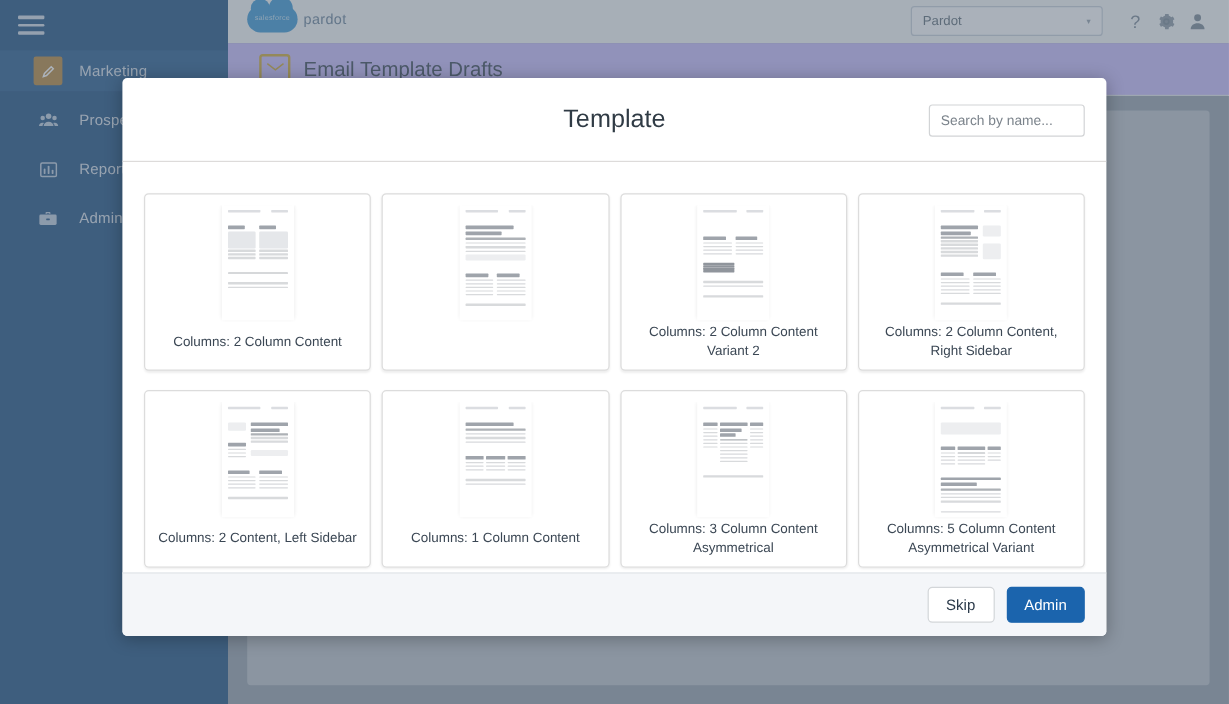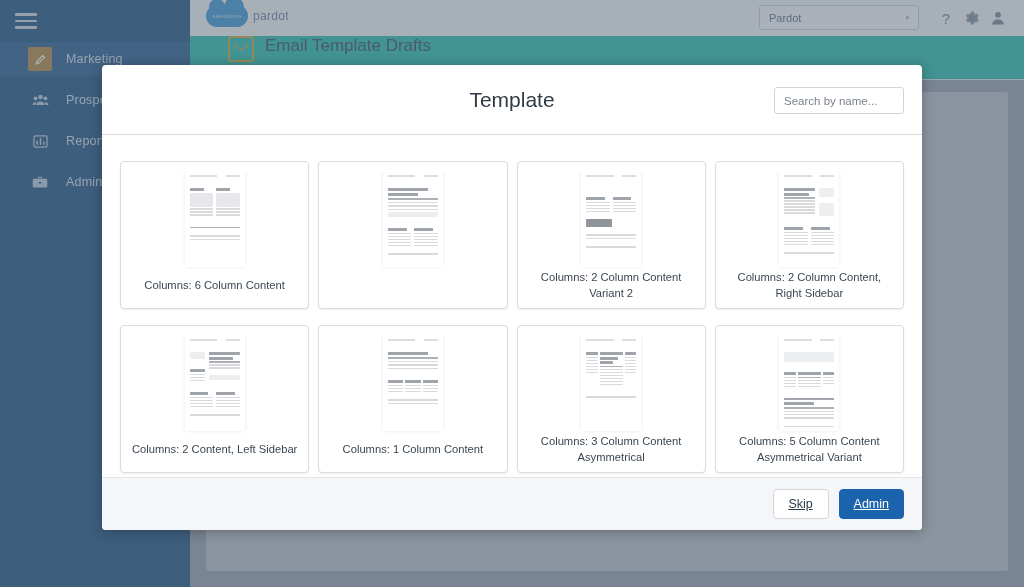--- a/index.html
+++ b/index.html
@@ -104,24 +104,24 @@
     display: flex; align-items: center; justify-content: center;
     color: #6f7e8d;
     filter: blur(.4px);
   }
   #icon-help { right: 68px; font-size: 15px; }
   #icon-setup { right: 42px; }
   #icon-user  { right: 16px; }
 
   #page-header {
     position: absolute; left: 190px; top: 36px; right: 0; height: 44px;
-    background: #14b8a6;
+    background: #c4b5fd;
     border-bottom: 1px solid #dfe4e9;
-    display: flex; align-items: flex-start; gap: 11px;
-    padding-left: 38px;
+    display: flex; align-items: center; gap: 11px;
+    padding-left: 26px;
     filter: blur(.5px);
     z-index: 1;
   }
   #page-header .pg-icon {
     width: 26px; height: 26px;
     border: 2px solid #c9a227; border-radius: 3px;
     display: flex; align-items: center; justify-content: center;
     color: #c9a227; font-size: 13px;
   }
   #page-header .pg-title { font-size: 17px; color: #2b3a4a; }
@@ -244,21 +244,20 @@
     padding-right: 18px;
   }
   .btn {
     height: 30px; min-width: 56px;
     border-radius: 4px;
     font-size: 12.5px;
     font-family: "Liberation Sans", sans-serif;
     display: flex; align-items: center; justify-content: center;
     padding: 0 14px;
     cursor: pointer;
-    text-decoration: underline;
   }
   .btn-neutral {
     background: #ffffff; border: 1px solid #d3d6d9; color: #2b3a4a;
   }
   .btn-brand {
     background: #1b64ad; border: 1px solid #1b64ad; color: #ffffff;
   }
 </style>
 </head>
 <body>
@@ -396,21 +395,21 @@
                   <div class="t-line"></div>
                 </div>
             </div>
             <div class="t-gap-lg"></div>
             <div class="t-line dark"></div>
             <div class="t-gap"></div>
             <div class="t-line"></div>
             <div class="t-line"></div>
           </div>
         </div>
-        <div class="card-label">Columns: 6 Column Content</div>
+        <div class="card-label">Columns: 2 Column Content</div>
       </div>
 
       <div class="layout-card">
         <div class="thumb-wrap">
           <div class="thumb">
             <div class="t-navrow">
                 <div class="t-nav a"></div>
                 <div class="t-nav b"></div>
               </div>
             <div class="t-gap-lg"></div>

